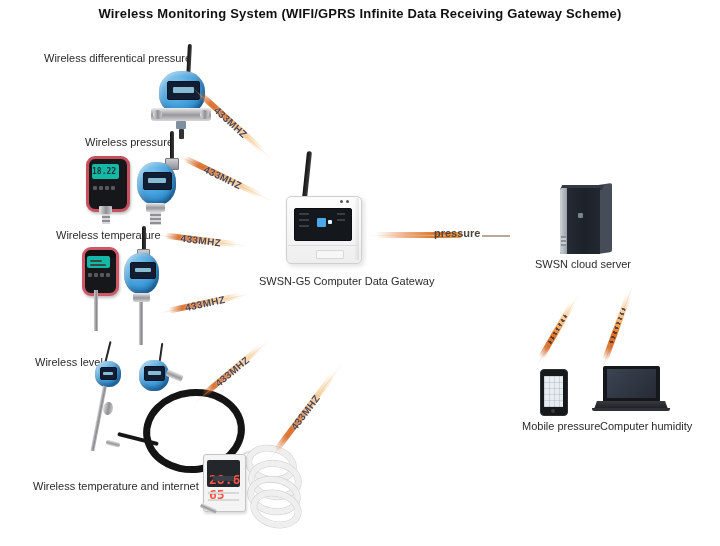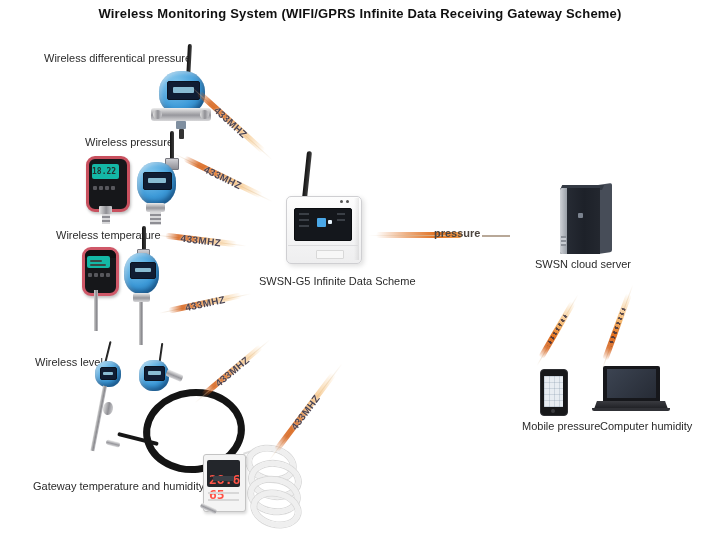--- a/index.html
+++ b/index.html
@@ -44,21 +44,21 @@
 </style>
 </head>
 <body>
 
 <div class="title">Wireless Monitoring System (WIFI/GPRS Infinite Data Receiving Gateway Scheme)</div>
 
 <div class="lbl" style="left:44px;top:52px;">Wireless differentical pressure</div>
 <div class="lbl" style="left:85px;top:136px;">Wireless pressure</div>
 <div class="lbl" style="left:56px;top:229px;">Wireless temperature</div>
 <div class="lbl" style="left:35px;top:356px;">Wireless level</div>
-<div class="lbl" style="left:33px;top:480px;">Gateway temperature and humidity</div>
+<div class="lbl" style="left:33px;top:480px;">Wireless temperature and internet</div>
 
 <div>
   <div class="ant" style="left:187px;top:44px;width:4px;height:36px;transform:rotate(3deg);"></div>
   <div class="conn" style="left:183px;top:76px;width:13px;height:11px;"></div>
   <div class="bluehead" style="left:159px;top:71px;width:46px;height:44px;"></div>
   <div class="disp" style="left:167px;top:81px;width:31px;height:17px;">
       <i></i>
     </div>
   <div class="abs silver" style="left:151px;top:108px;width:60px;height:13px;border-radius:3px;"></div>
   <div class="abs silverv" style="left:153px;top:110px;width:9px;height:9px;border-radius:50%;"></div>
@@ -167,21 +167,21 @@
     <div style="position:absolute;left:4px;top:10px;width:10px;height:2px;background:#3a3f46;"></div>
     <div style="position:absolute;left:4px;top:16px;width:10px;height:2px;background:#3a3f46;"></div>
     <div style="position:absolute;left:22px;top:9px;width:9px;height:9px;background:#4aa8e8;border-radius:1px;"></div>
     <div style="position:absolute;left:33px;top:11px;width:4px;height:4px;background:#e8f4fc;border-radius:1px;"></div>
     <div style="position:absolute;left:42px;top:4px;width:8px;height:2px;background:#3a3f46;"></div>
     <div style="position:absolute;left:42px;top:10px;width:8px;height:2px;background:#3a3f46;"></div>
   </div>
   <div class="abs" style="left:288px;top:245px;width:70px;height:1px;background:#dcdcde;"></div>
   <div class="abs" style="left:316px;top:250px;width:26px;height:7px;background:#f7f7f7;border:1px solid #d8d8d8;border-radius:1px;"></div>
 </div>
-<div class="lbl" style="left:259px;top:275px;">SWSN-G5 Infinite Data Scheme</div>
+<div class="lbl" style="left:259px;top:275px;">SWSN-G5 Computer Data Gateway</div>
 
 <div class="flame" style="left:187px;top:115px;width:88px;transform:rotate(42deg);">
   <span class="tail"></span>
     <span class="streak"></span>
   <span class="txt">433MHZ</span>
 </div>
 <div class="flame" style="left:180px;top:170px;width:86px;transform:rotate(26deg);">
   <span class="tail"></span>
     <span class="streak"></span>
   <span class="txt">433MHZ</span>

